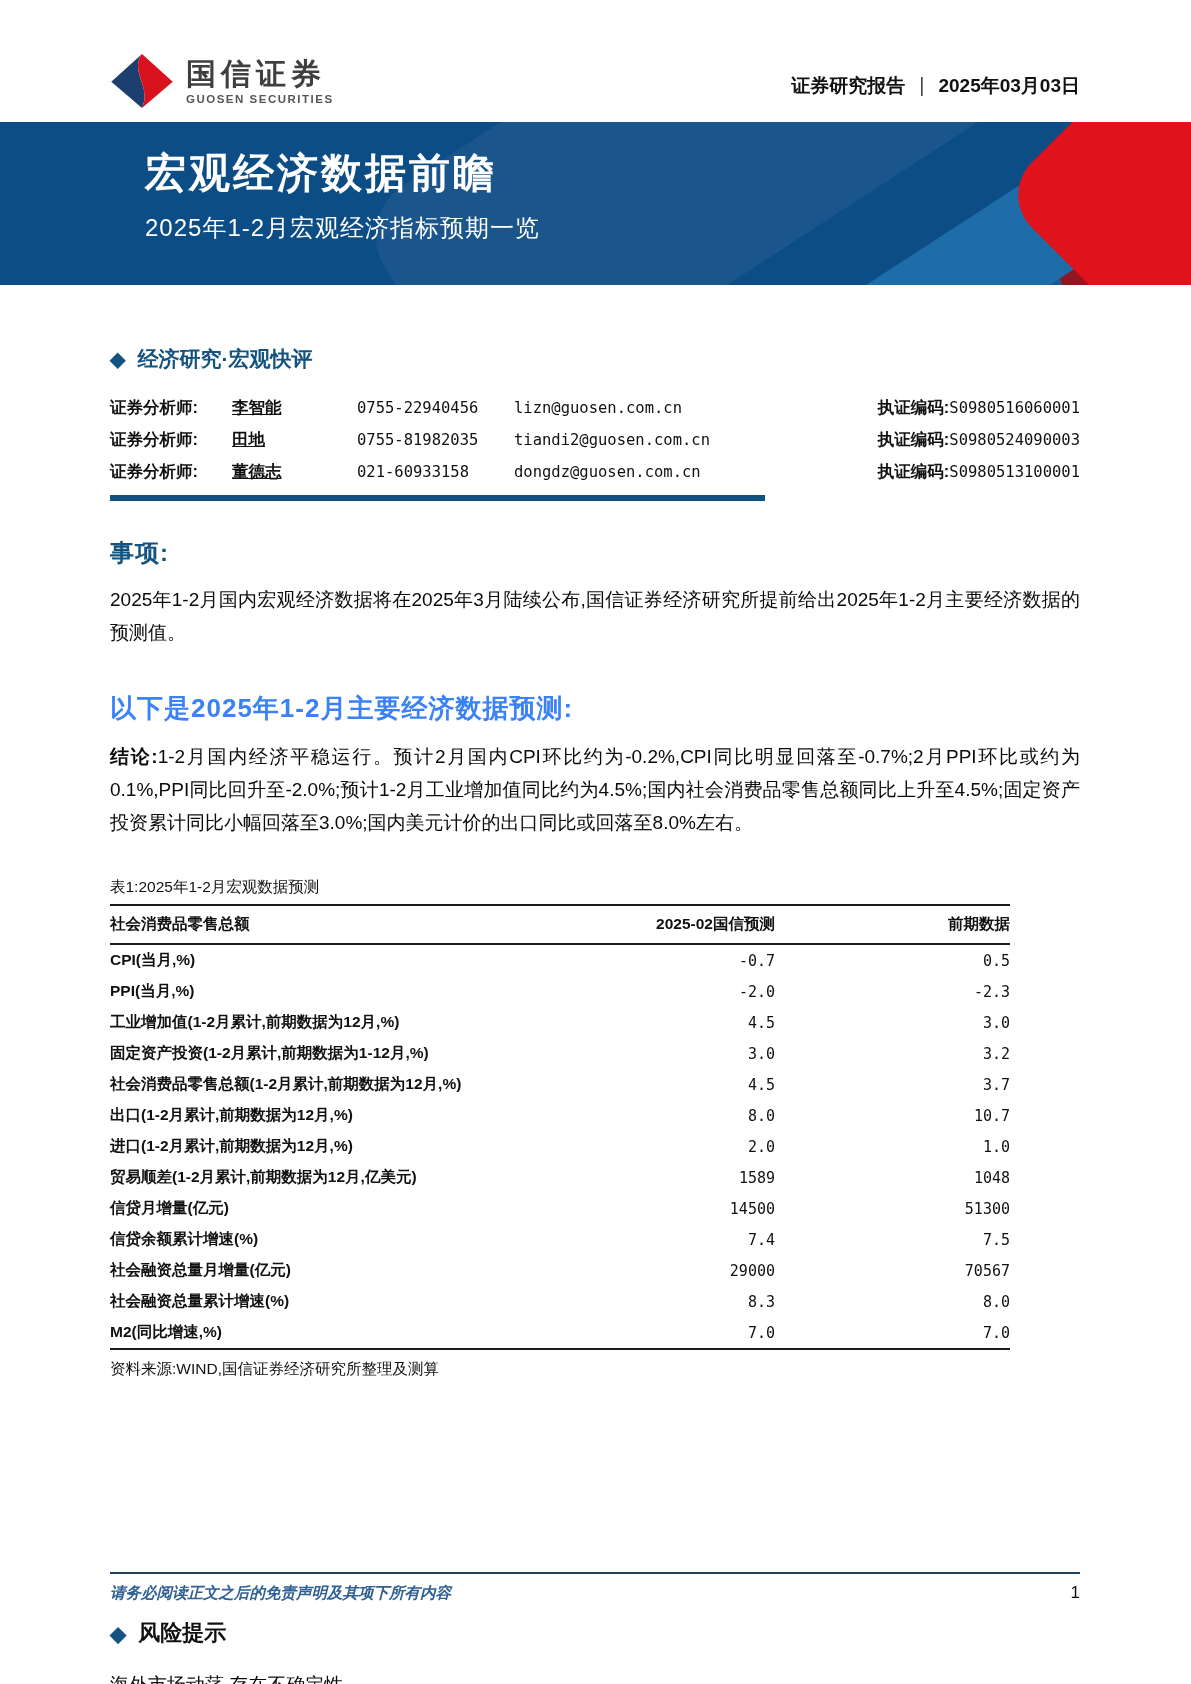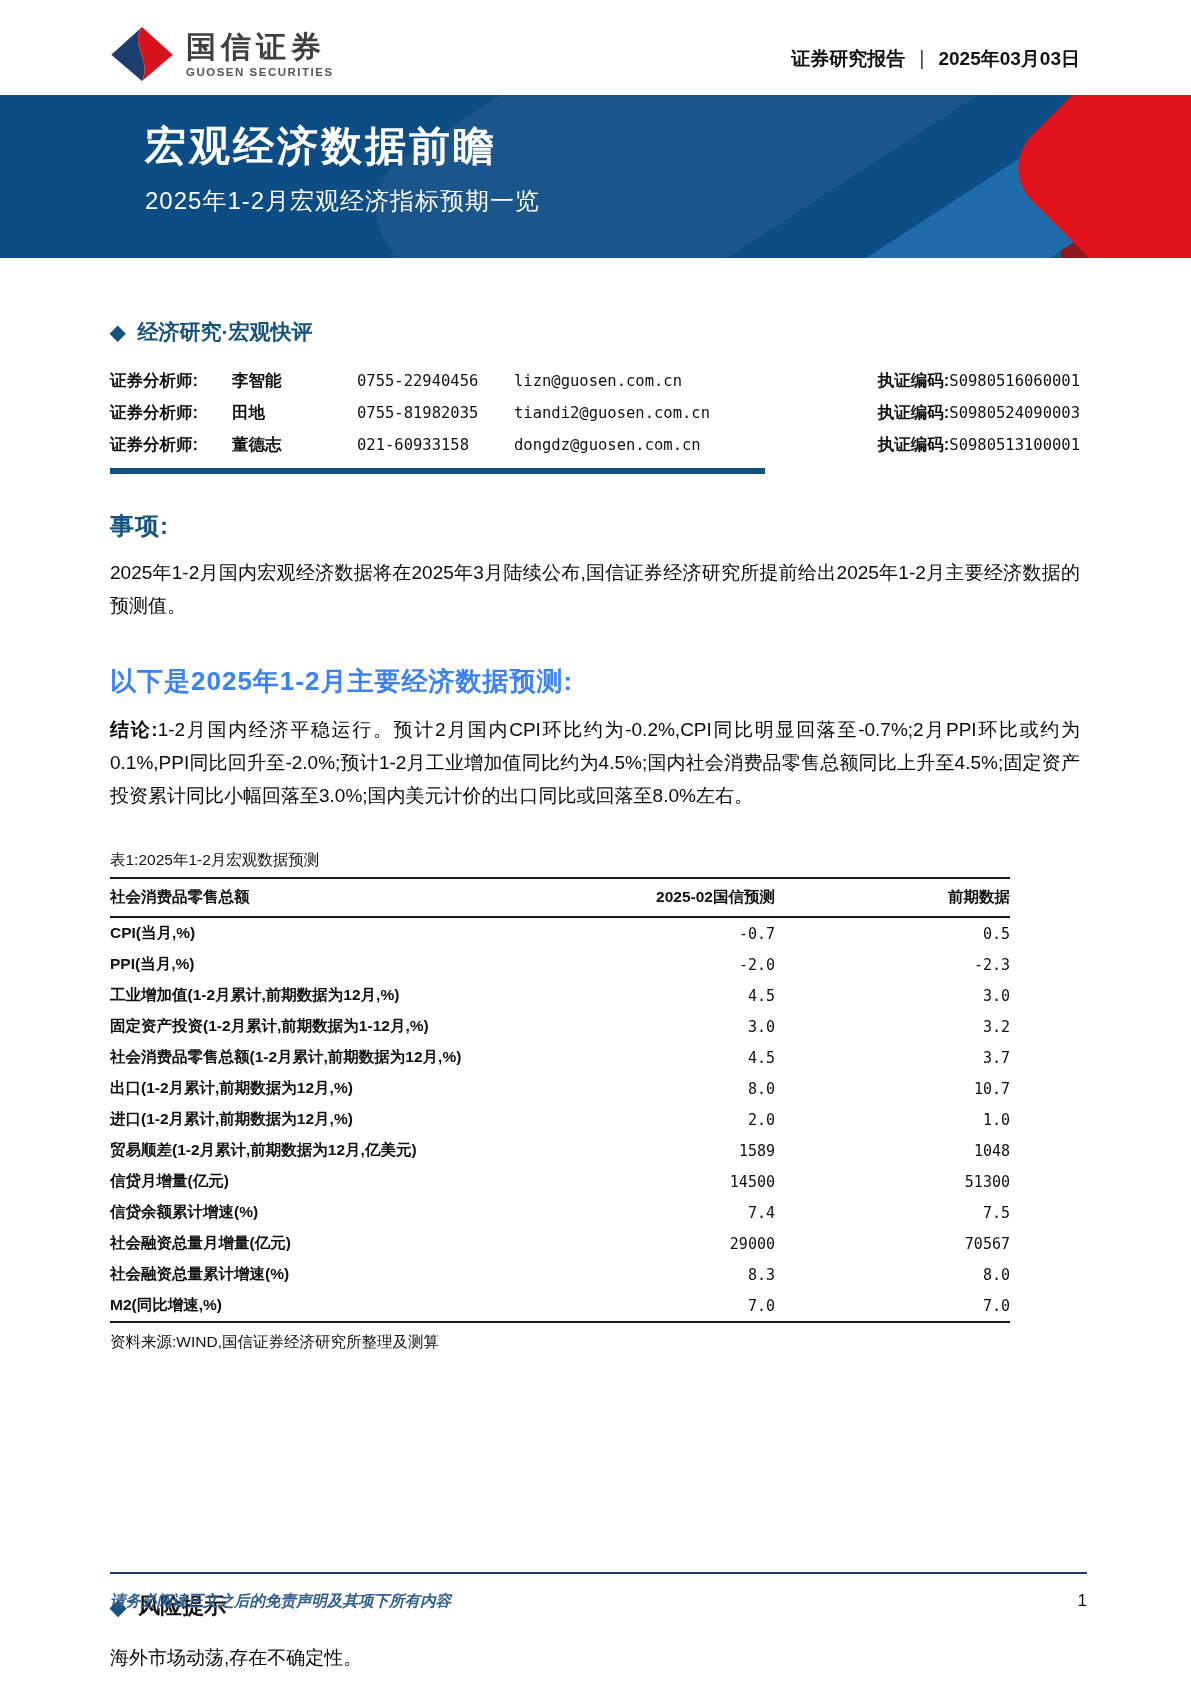--- a/index.html
+++ b/index.html
@@ -4,21 +4,21 @@
 <style>
   * { margin:0; padding:0; box-sizing:border-box; }
   html,body { background:#ffffff; }
   .page {
     position:relative; width:1191px; height:1684px; margin:0 auto;
     background:#ffffff; overflow:hidden;
     font-family:"Liberation Sans", sans-serif; color:#111;
   }
 
   
-  .topbar { height:95px; padding:26px 111px 0 110px; display:flex; justify-content:space-between; align-items:flex-start; }
+  .topbar { height:95px; padding:26px 111px 0 110px; display:flex; justify-content:space-between; align-items:flex-start;margin-top:27px; }
   .logo { display:flex; align-items:center; gap:12px; }
   .logo svg { width:64px; height:56px; display:block; }
   .logo-cn { font-size:30px; font-weight:bold; color:#3f3f41; letter-spacing:5px; line-height:1.1; }
   .logo-en { font-size:11.5px; color:#55565a; letter-spacing:1.5px; font-weight:bold; margin-top:3px; }
   .report-meta { padding-top:20px; font-size:19px; font-weight:bold; color:#111; display:flex; align-items:center; gap:14px; }
   .report-meta .sep { font-weight:normal; color:#444; font-size:20px; transform:translateY(-1px); }
 
   
   .banner { position:relative; height:163px; background:#0d4d85; overflow:hidden; }
   .banner-shape { position:absolute; }
@@ -37,21 +37,21 @@
   .banner-subtitle { color:#fff; font-size:24px; margin-top:11px; letter-spacing:1px; }
 
   
   .content { padding:0 111px 0 110px; }
   .section-tag { margin-top:60px; font-size:21px; font-weight:bold; color:#14537f; display:flex; align-items:center; gap:12px; }
   .diamond { color:#14537f; font-size:20px; line-height:1; }
 
   .analysts { margin-top:24px; font-size:16.5px; }
   .analyst-row { display:flex; align-items:baseline; margin-bottom:10px; }
   .analyst-role { width:122px; font-weight:bold; }
-  .analyst-name { width:125px; font-weight:bold; }
+  .analyst-name { width:125px; font-weight:bold;text-decoration:underline; }
   .analyst-phone { width:157px; font-family:"DejaVu Sans Mono", monospace; font-size:15.5px; }
   .analyst-email { flex:1; font-family:"DejaVu Sans Mono", monospace; font-size:15.5px; }
   .analyst-license { text-align:right; white-space:nowrap; }
   .analyst-license .lbl { font-weight:bold; }
   .analyst-license .code { font-family:"DejaVu Sans Mono", monospace; font-size:15.5px; }
 
   .rule-double { margin-top:12px; width:655px; height:4px;
     border-top:4px solid #0f5280; border-bottom:2px solid #0f5280; }
 
   .h-matters { margin-top:36px; font-size:24px; font-weight:bold; color:#14537f; letter-spacing:1px; }
@@ -70,22 +70,22 @@
   table.forecast td.lbl { font-weight:bold; }
   table.forecast td.num { text-align:right; font-family:"DejaVu Sans Mono", monospace; font-size:15px; }
   table.forecast tr:last-child td { border-bottom:2px solid #1a1a1a; }
   .tbl-source { margin-top:9px; font-size:15.5px; color:#111; }
 
   .risk-head { margin-top:238px; font-size:22px; font-weight:bold; color:#111; display:flex; align-items:center; gap:12px; }
   .risk-head .diamond { font-size:21px; }
   .risk-body { margin-top:24px; font-size:19px; color:#0a0a0a; }
 
   
-  .footer { position:absolute; left:110px; right:104px; top:1572px;
-    border-top:2px solid #1c3f63; padding-top:17px;
+  .footer { position:absolute; left:110px; right:111px; top:1572px;
+    border-top:2px solid #1c3f63; padding-top:9px;
     display:flex; justify-content:space-between; align-items:baseline; }
   .disclaimer { font-style:italic; color:#2f5f93; font-size:15.5px; font-weight:bold; }
   .page-num { font-size:17px; color:#111; }
 </style>
 </head>
 <body>
 
 <div class="page">
 
   <div class="topbar">

